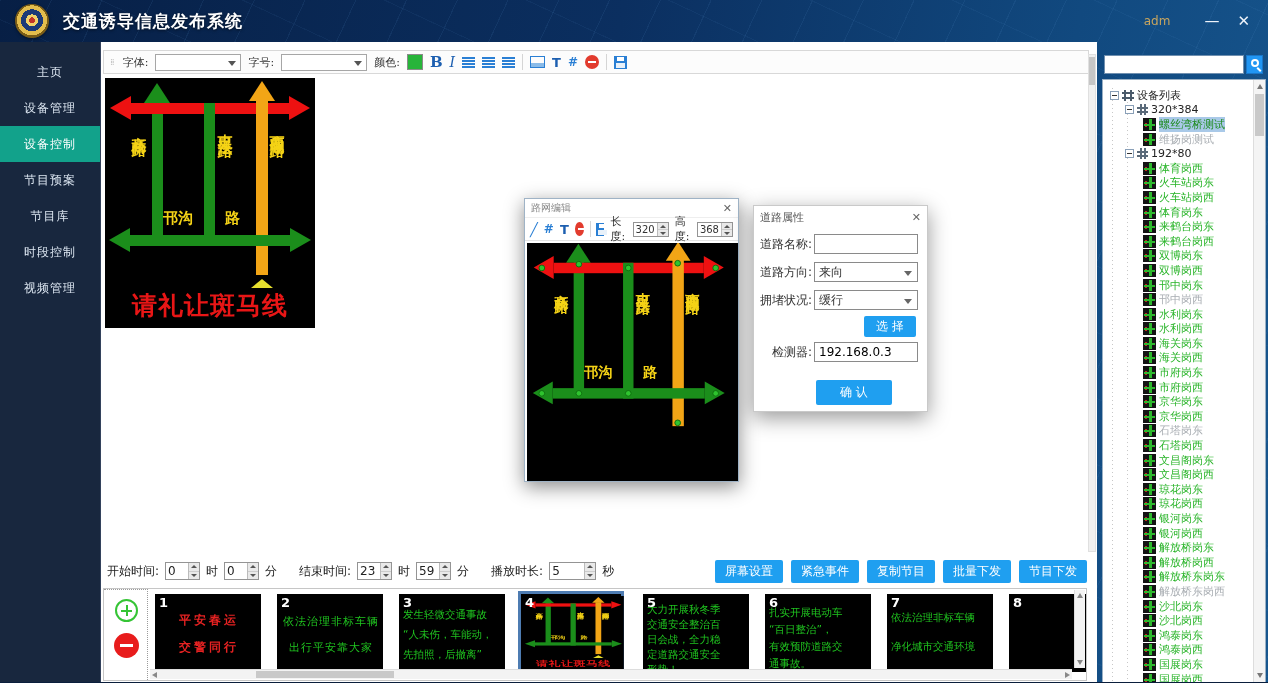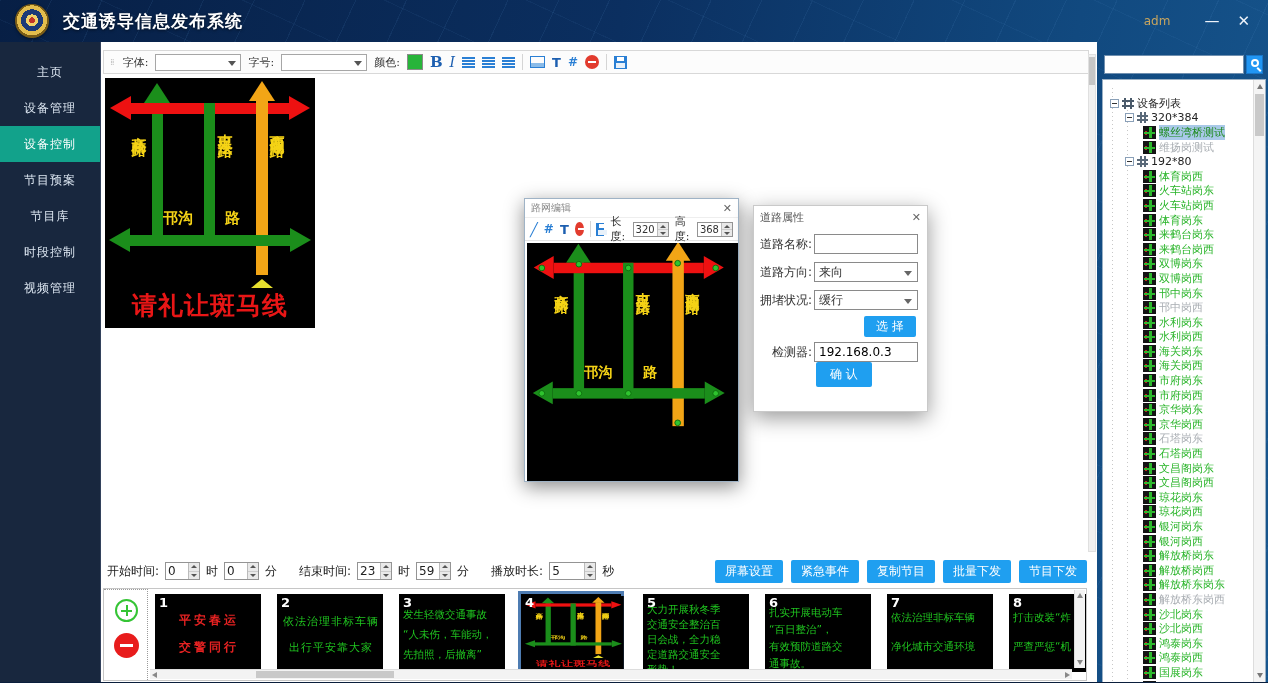--- a/index.html
+++ b/index.html
@@ -129,21 +129,21 @@
   .vsb .ar.d{bottom:3px;border-top:5px solid #888}
   .main-sb{position:absolute;right:1px;top:12px;width:8px;height:498px;background:#f0f0f0;border:1px solid #e0e0e0}
   .main-sb .mt{position:absolute;left:0;right:0;top:2px;height:28px;background:#c6c6c6}
   
   .rightpanel{position:absolute;left:1097px;top:42px;width:171px;height:641px;z-index:3}
   .search-input{position:absolute;left:7px;top:13px;width:140px;height:19px;border:1px solid #6f8faf;background:#fff;font-size:11px;padding:0 4px}
   .search-btn{position:absolute;left:149px;top:13px;width:17px;height:19px;background:#2196f3;border:1px solid #1976c8;cursor:pointer}
   .mag{position:absolute;left:4px;top:3px;width:8px;height:8px;border:2px solid #fff;border-radius:50%}
   .mag::after{content:"";position:absolute;left:5px;top:6px;width:2px;height:5px;background:#fff;transform:rotate(-45deg)}
   .tree-box{position:absolute;left:5px;top:37px;right:2px;bottom:0;background:#fff;border:1px solid #9ab0c4}
-  .tree{position:absolute;left:0;top:0;right:12px;bottom:0;overflow:hidden;padding:16px 0 0 3px;font-size:11px;
+  .tree{position:absolute;left:0;top:0;right:12px;bottom:0;overflow:hidden;padding:8px 0 0 3px;font-size:11px;
         background:repeating-linear-gradient(to bottom,#c8c8c8 0 1px,transparent 1px 4px),repeating-linear-gradient(to bottom,#c8c8c8 0 1px,transparent 1px 4px);
         background-size:1px 100%,1px 100%;background-position:9px 8px,24px 22px;background-repeat:no-repeat}
   .trow{display:flex;align-items:center;height:14.6px;gap:3px;white-space:nowrap;cursor:pointer}
   .trow.root{padding-left:4px;color:#222}
   .trow.group{padding-left:19px;color:#222}
   .trow.item{padding-left:37px}
   .trow.item .lbl{color:#28b428}
   .trow.item.offline .lbl{color:#a8adb2}
   .trow.item.selected .lbl{background:#a9c9e8;color:#1c8a1c}
   .exp{width:9px;height:9px;border:1px solid #8aa0b8;background:#fff;position:relative;flex:0 0 auto}
@@ -391,24 +391,20 @@
       </div>
       <div class="thumb t7" style="left:783px">
         <span class="num">7</span>
         <span class="tlines">
             <span class="tl">依法治理非标车辆</span>
             <span class="tl">净化城市交通环境</span>
           </span>
       </div>
       <div class="thumb t8" style="left:905px">
         <span class="num">8</span>
-        <span class="tlines">
-            <span class="tl">打击改装“炸</span>
-            <span class="tl">严查严惩“机</span>
-          </span>
       </div>
 
       <div class="hsb">
         <span class="ar l"></span>
         <span class="ht"></span>
         <span class="ar r"></span>
       </div>
       <div class="vsb">
         <span class="ar u"></span>
         <span class="ar d"></span>
@@ -500,21 +496,21 @@
         <span class="plabel">拥堵状况:</span>
         <span class="sel">
             <span>缓行</span>
           </span>
       </div>
       <button class="btn-blue" style="position:absolute;left:110px;top:110px;padding:2px 12px">选 择</button>
       <div class="prow" style="left:0;top:136px">
         <span class="plabel">检测器:</span>
         <input class="inp" value="192.168.0.3" style="">
       </div>
-      <button class="btn-blue" style="position:absolute;left:62px;top:156px;padding:4px 14px">确 认</button>
+      <button class="btn-blue" style="position:absolute;left:62px;top:174px;padding:4px 24px">确 认</button>
     </div>
 
   </div>
 
   <div class="rightpanel">
     <input class="search-input" value="" style="">
     <span class="search-btn">
         <span class="mag"></span>
       </span>
     <div class="tree-box">

